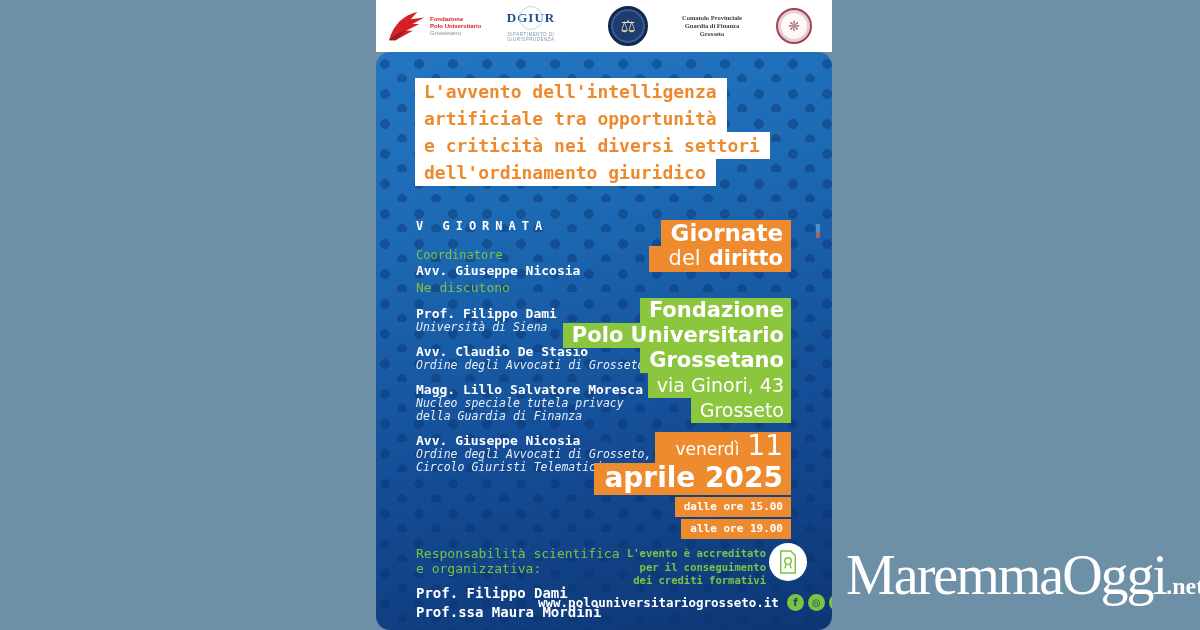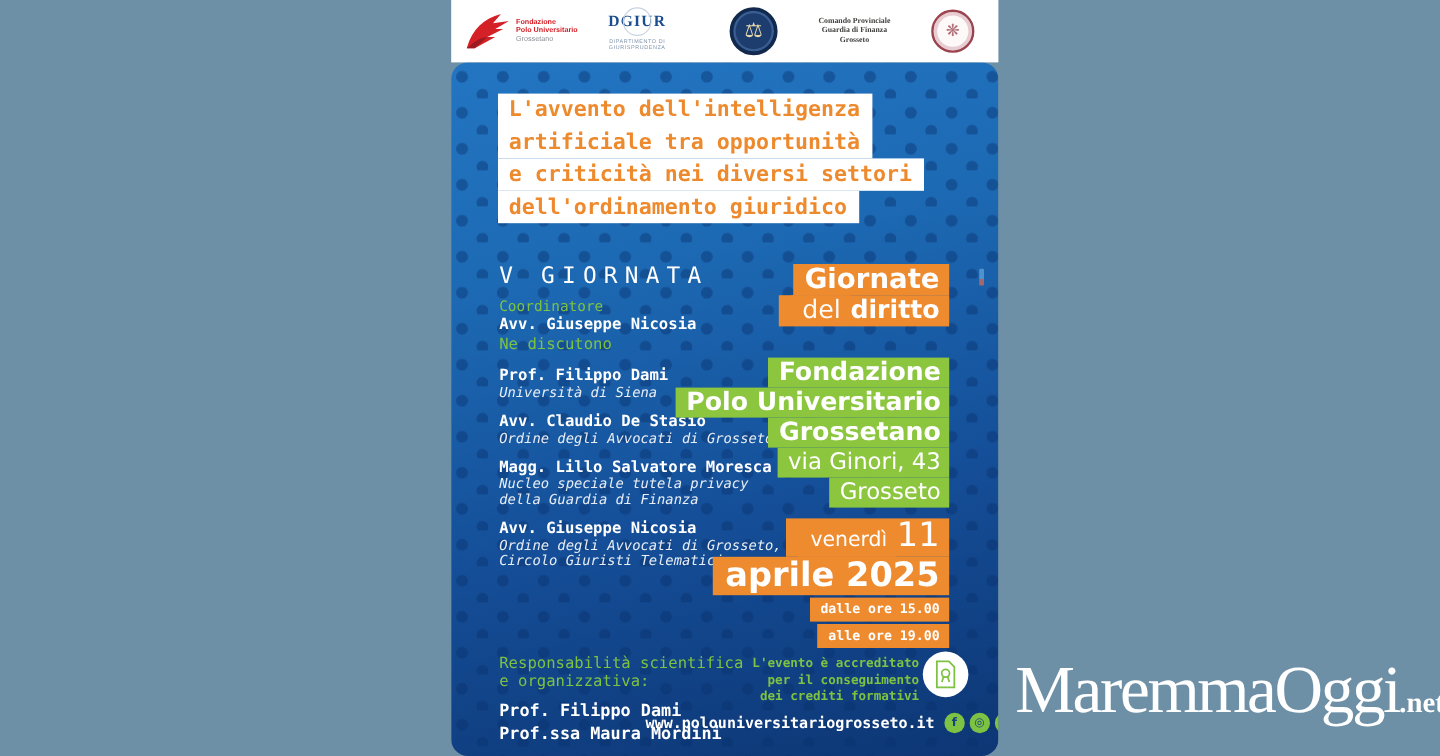--- a/index.html
+++ b/index.html
@@ -49,21 +49,21 @@
   
   .title { position:absolute; left:39px; top:26px; }
   .title-line { height:27px; }
   .title-line span {
     display:inline-block; background:#ffffff; color:#ee8a2e;
     font-weight:bold; font-size:18px; line-height:27px;
     padding:0 10px 0 9px; white-space:nowrap;
   }
 
   
-  .session { position:absolute; left:40px; top:167px; color:#ffffff; font-weight:normal; font-size:19px; letter-spacing:6px; }
+  .session { position:absolute; left:40px; top:167px; color:#ffffff; font-weight:bold; font-size:12px; letter-spacing:6px; }
   .coord-label { position:absolute; left:40px; top:196px; color:#7dc242; font-size:12px; }
   .coord-name  { position:absolute; left:40px; top:211px; color:#ffffff; font-weight:bold; font-size:13px; }
   .discuss-label { position:absolute; left:40px; top:228px; color:#7dc242; font-size:13px; }
   .speakers { position:absolute; left:40px; top:254px; width:250px; }
   .speaker { margin-bottom:10px; }
   .speaker .sname { color:#ffffff; font-weight:bold; font-size:13px; line-height:15px; }
   .speaker .saff  { color:#e8eef5; font-style:italic; font-size:11.5px; line-height:13px; white-space:pre-line; }
 
   
   .rcol { position:absolute; right:41px; text-align:right; font-family:"DejaVu Sans", sans-serif; }

